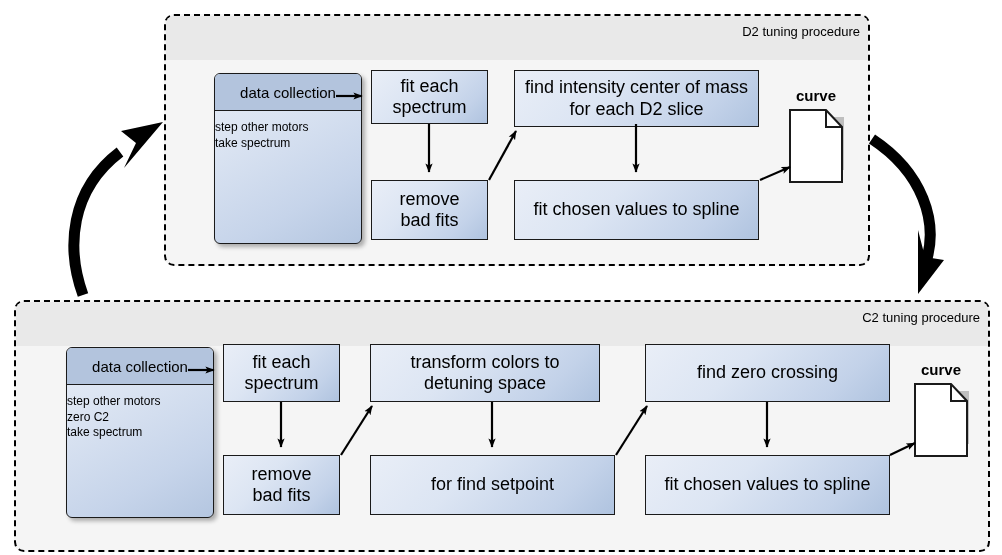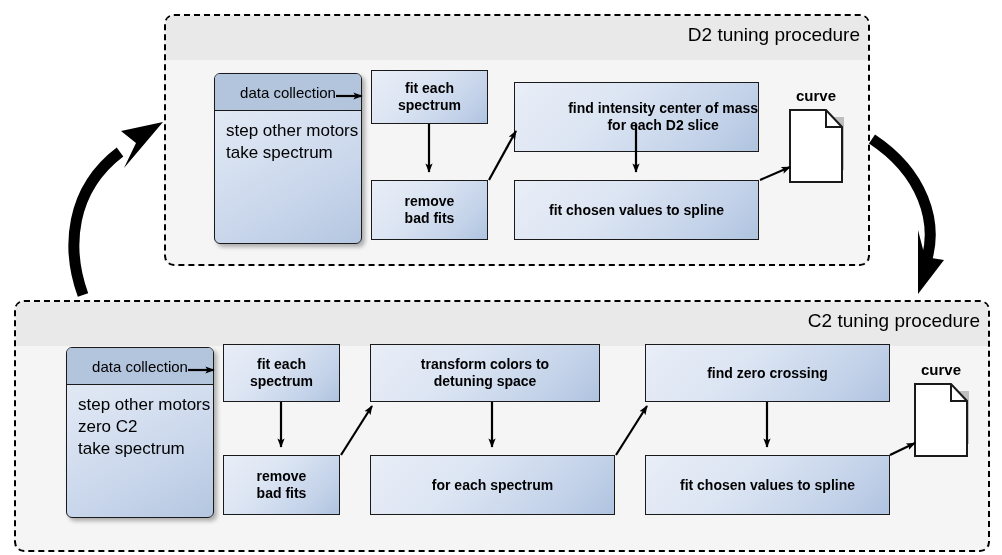--- a/index.html
+++ b/index.html
@@ -46,40 +46,39 @@
     height: 44px;
     background: #e9e9e9;
     border-top-left-radius: 8px;
     border-top-right-radius: 8px;
     box-sizing: border-box;
   }
   .container-title {
     position: absolute;
     right: 8px;
     top: 8px;
-    font-size: 19px;
+    font-size: 13px;
     color: #000000;
     white-space: nowrap;
   }
 
   
   .pbox {
     position: absolute;
     border: 1.4px solid #1a1a1a;
     background: linear-gradient(135deg, #e9eef7 0%, #dce5f3 38%, #c3d2e9 78%, #afc3df 100%);
     box-sizing: border-box;
     display: flex;
     align-items: center;
     justify-content: center;
     text-align: center;
-    font-size: 14px;
+    font-size: 18px;
     line-height: 1.18;
     color: #000000;
     z-index: 3;
-    font-weight: bold;
   }
   .pbox span { display: block; }
 
   
   .dcbox {
     position: absolute;
     border: 1.4px solid #1a1a1a;
     border-radius: 6px;
     background: linear-gradient(150deg, #e6ecf6 0%, #dbe4f2 30%, #c6d4ea 72%, #b4c6e0 100%);
     box-sizing: border-box;
@@ -92,22 +91,22 @@
     height: 36px;
     background: #b3c4dd;
     border-bottom: 1.4px solid #1a1a1a;
     display: flex;
     align-items: center;
     justify-content: center;
     font-size: 15px;
     color: #000000;
   }
   .dc-body {
-    padding: 9px 0 0 11px;
-    font-size: 17px;
+    padding: 9px 0 0 0;
+    font-size: 12px;
     line-height: 1.30;
     color: #000000;
   }
 
   
   .docwrap {
     position: absolute;
     z-index: 4;
   }
   .doclabel {
@@ -145,21 +144,21 @@
     </div>
   </div>
 
   <div class="pbox" style="left:371px; top:180px; width:117px; height:60px;">
     <div>
       <span>remove</span>
       <span>bad fits</span>
     </div>
   </div>
 
-  <div class="pbox" style="left:514px; top:82px; width:245px; height:70px;justify-content:flex-end;">
+  <div class="pbox" style="left:514px; top:70px; width:245px; height:57px;">
     <div>
       <span>find intensity center of mass</span>
       <span>for each D2 slice</span>
     </div>
   </div>
 
   <div class="pbox" style="left:514px; top:180px; width:245px; height:60px;">
     <div>
       <span>fit chosen values to spline</span>
     </div>
@@ -204,21 +203,21 @@
 
   <div class="pbox" style="left:370px; top:344px; width:230px; height:58px;">
     <div>
       <span>transform colors to</span>
       <span>detuning space</span>
     </div>
   </div>
 
   <div class="pbox" style="left:370px; top:455px; width:245px; height:60px;">
     <div>
-      <span>for each spectrum</span>
+      <span>for find setpoint</span>
     </div>
   </div>
 
   <div class="pbox" style="left:645px; top:344px; width:245px; height:58px;">
     <div>
       <span>find zero crossing</span>
     </div>
   </div>
 
   <div class="pbox" style="left:645px; top:455px; width:245px; height:60px;">

